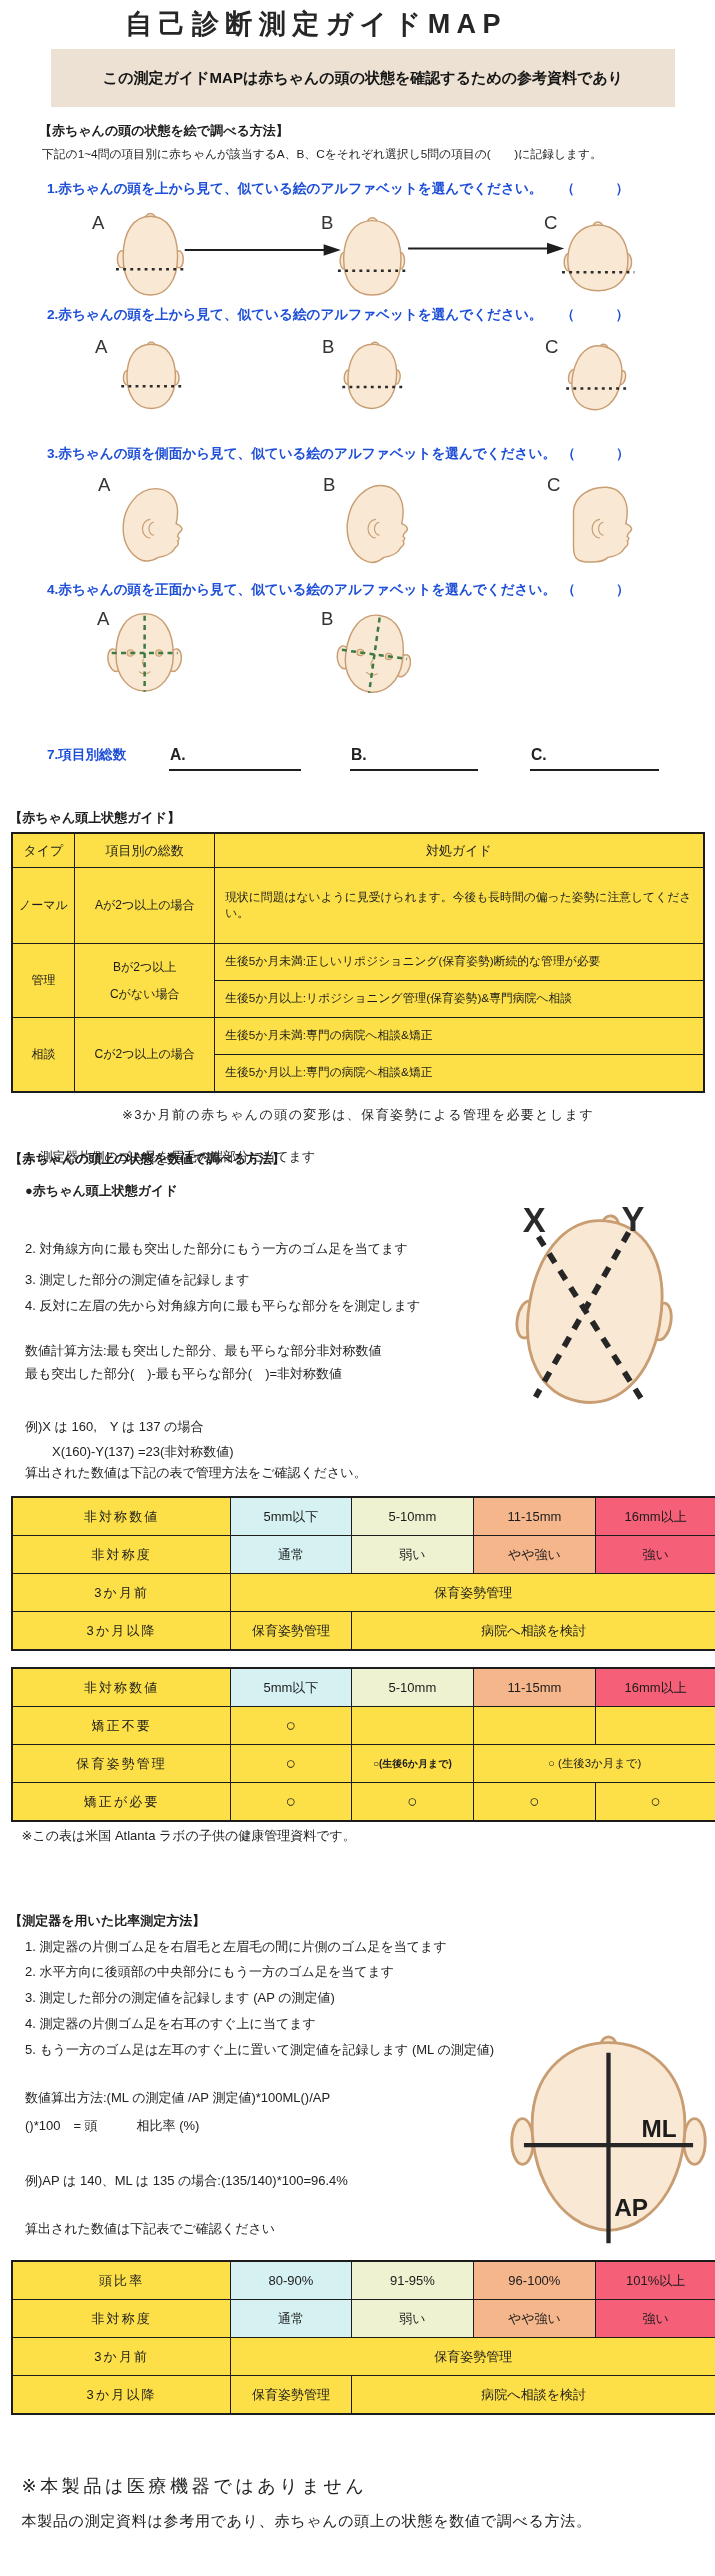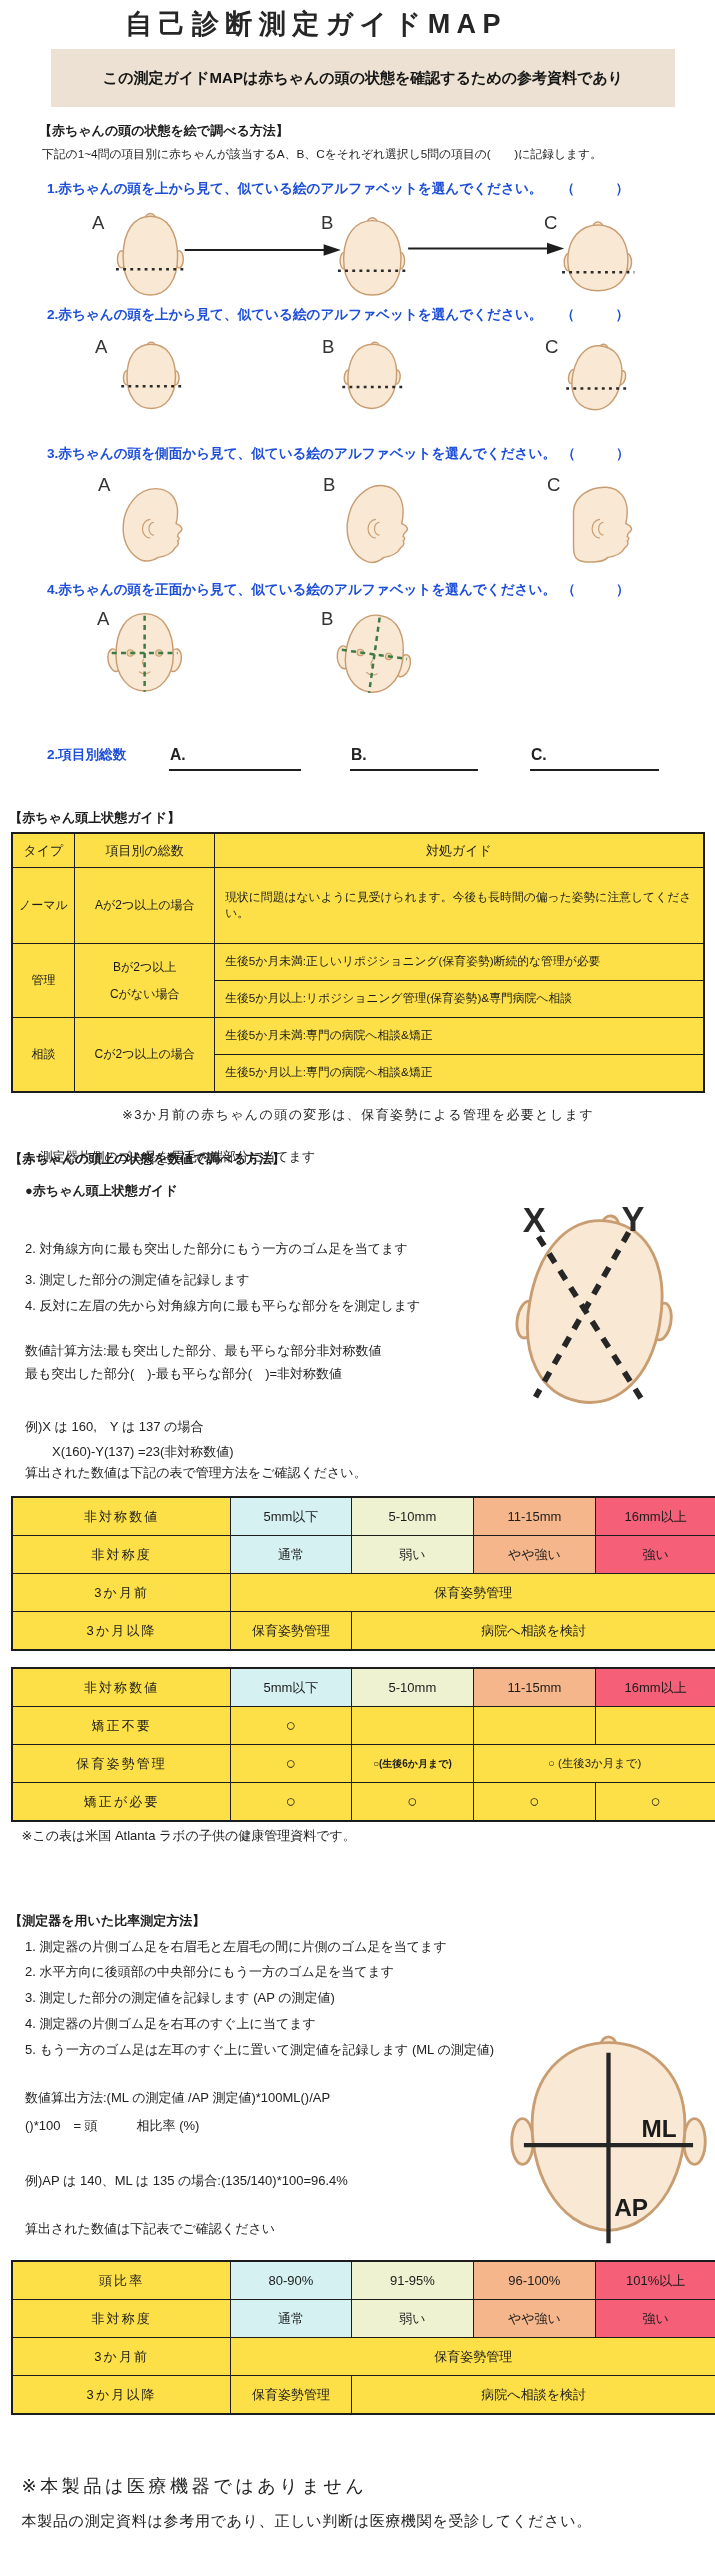--- a/index.html
+++ b/index.html
@@ -174,21 +174,21 @@
       <line class="gdash" x1="0" y1="-52" x2="0" y2="54"></line>
       <line class="gdash" x1="-46" y1="0" x2="46" y2="0"></line>
     </g>
     <g transform="translate(523,66) rotate(8)">
       <use href="#q4face"></use>
       <line class="gdash" x1="0" y1="-52" x2="0" y2="54"></line>
       <line class="gdash" x1="-46" y1="0" x2="46" y2="0"></line>
     </g>
   </svg>
 
-  <div class="tx q" style="top:746px;left:47px;">2.項目別総数</div>
+  <div class="tx q" style="top:746px;left:47px;">7.項目別総数</div>
   <div class="tx abc" style="top:746px;left:170px;">A.</div>
   <div class="blank" style="top:769px;left:169px;width:132px;"></div>
   <div class="tx abc" style="top:746px;left:351px;">B.</div>
   <div class="blank" style="top:769px;left:350px;width:128px;"></div>
   <div class="tx abc" style="top:746px;left:531px;">C.</div>
   <div class="blank" style="top:769px;left:530px;width:129px;"></div>
 
   <div class="tx h1" style="top:809px;left:9.3px;">【赤ちゃん頭上状態ガイド】</div>
   <table class="t t1">
     <colgroup>
@@ -383,16 +383,16 @@
     </tr>
     <tr>
       <td class="lbl">3か月以降</td>
       <td>保育姿勢管理</td>
       <td colspan="3">病院へ相談を検討</td>
     </tr>
   </tbody>
     </table>
 
   <div class="tx foot1" style="top:2474px;left:21.5px;">※本製品は医療機器ではありません</div>
-  <div class="tx foot2" style="top:2512px;left:21.5px;">本製品の測定資料は参考用であり、正しい判断は医療機関を受診してください。</div>
+  <div class="tx foot2" style="top:2512px;left:21.5px;">本製品の測定資料は参考用であり、赤ちゃんの頭上の状態を数値で調べる方法。</div>
 
 </div>
 
 
 </body></html>

